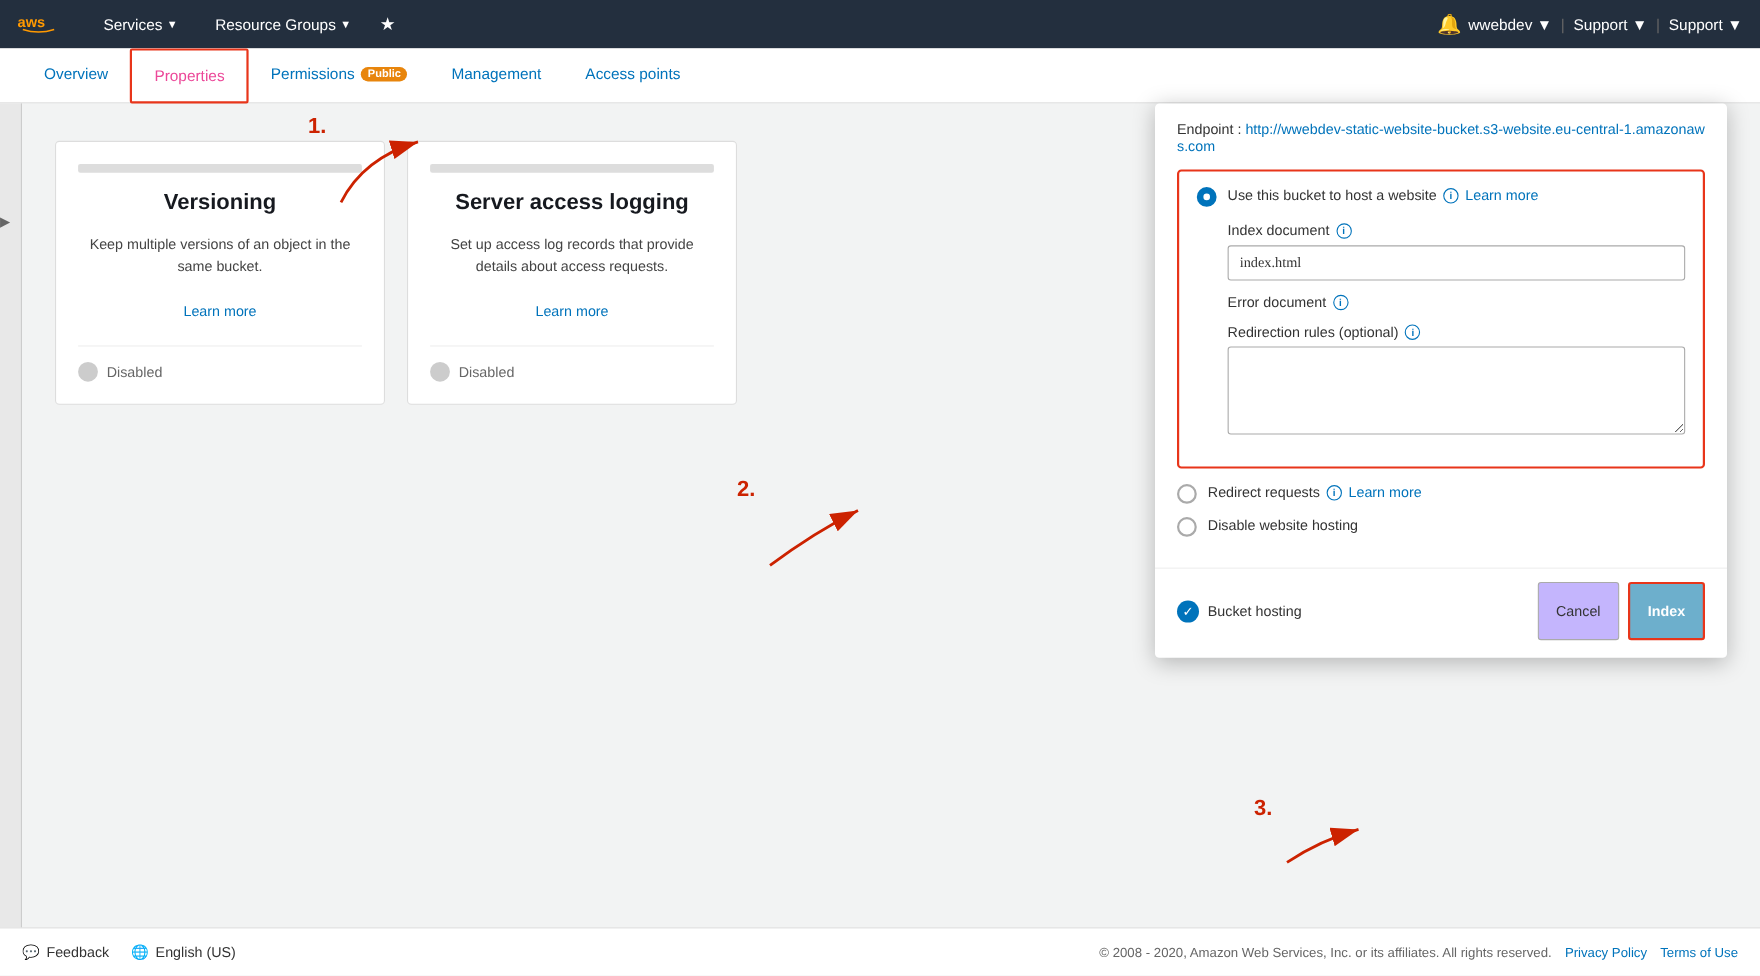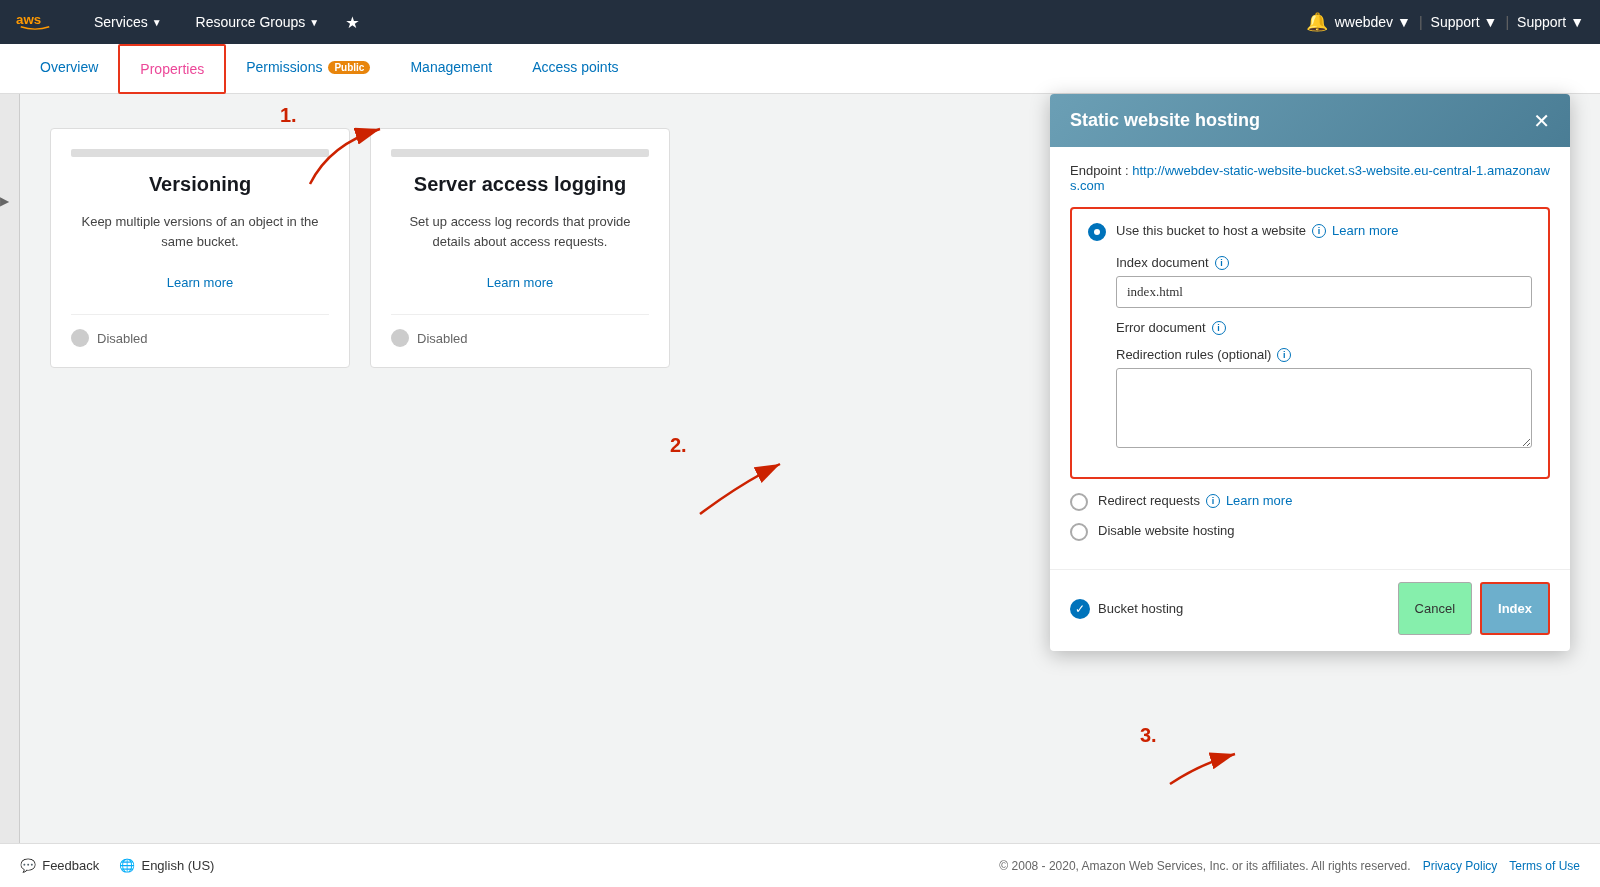--- a/index.html
+++ b/index.html
@@ -323,21 +323,21 @@
       background: #0073bb;
       display: flex; align-items: center; justify-content: center;
     }
     .check-circle span { color: #fff; font-size: 12px; }
     .footer-status { font-size: 13px; color: #333; }
 
     .footer-buttons { display: flex; gap: 8px; }
     .btn-cancel {
       padding: 18px 16px;
       border: 1px solid #aaa;
-      background: #86efac;
+      background: #c4b5fd;
       border-radius: 3px;
       font-size: 13px;
       cursor: pointer;
       color: #333;
     }
     .btn-save {
       padding: 7px 16px;
       border: 2px solid #e8351a;
       background: #6dafcc;
       border-radius: 3px;
@@ -485,24 +485,20 @@
         <div class="card-footer">
           <div class="status-dot"></div>
           <span class="status-text">Disabled</span>
         </div>
       </div>
     </div>
 
     <div class="modal-overlay">
       <div class="modal">
 
-        <div class="modal-header">
-          <span class="modal-header-title">Static website hosting</span>
-          <button class="modal-close">✕</button>
-        </div>
 
         <div class="modal-body">
 
           <div class="endpoint-row">
             <span>Endpoint :</span>
             <span class="endpoint-link">http://wwebdev-static-website-bucket.s3-website.eu-central-1.amazonaws.com</span>
           </div>
 
           <div class="radio-section">
 

